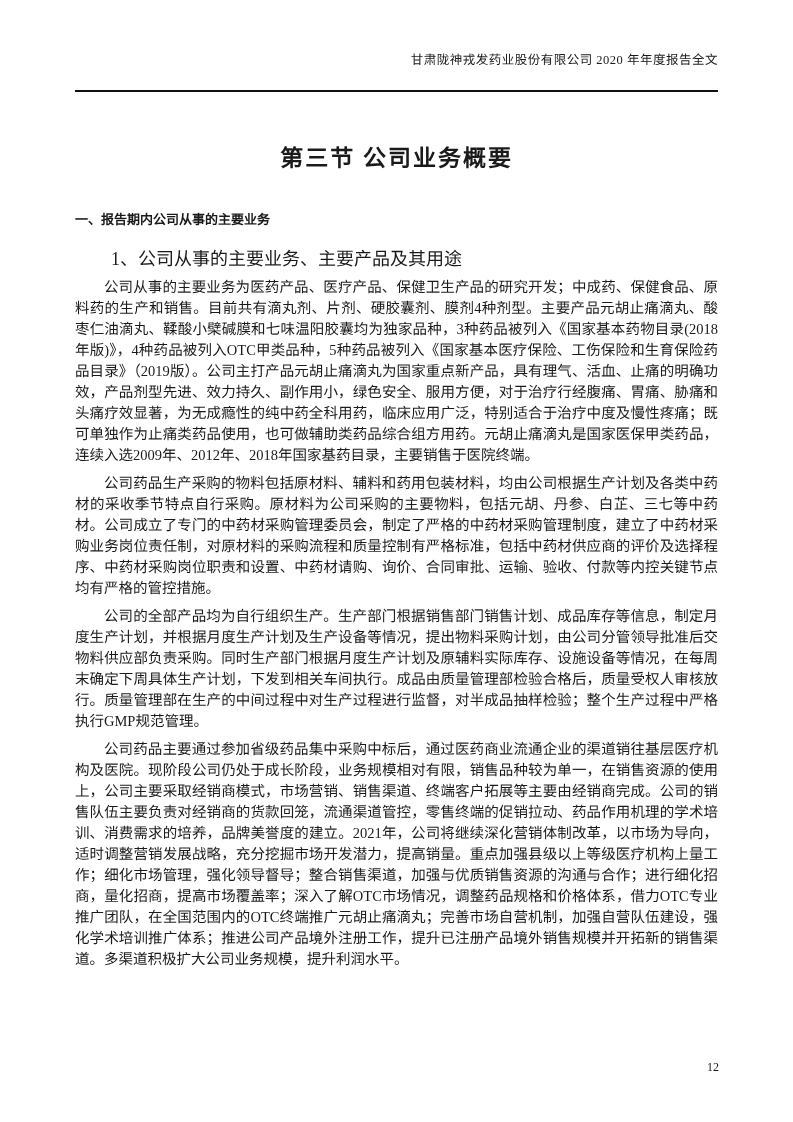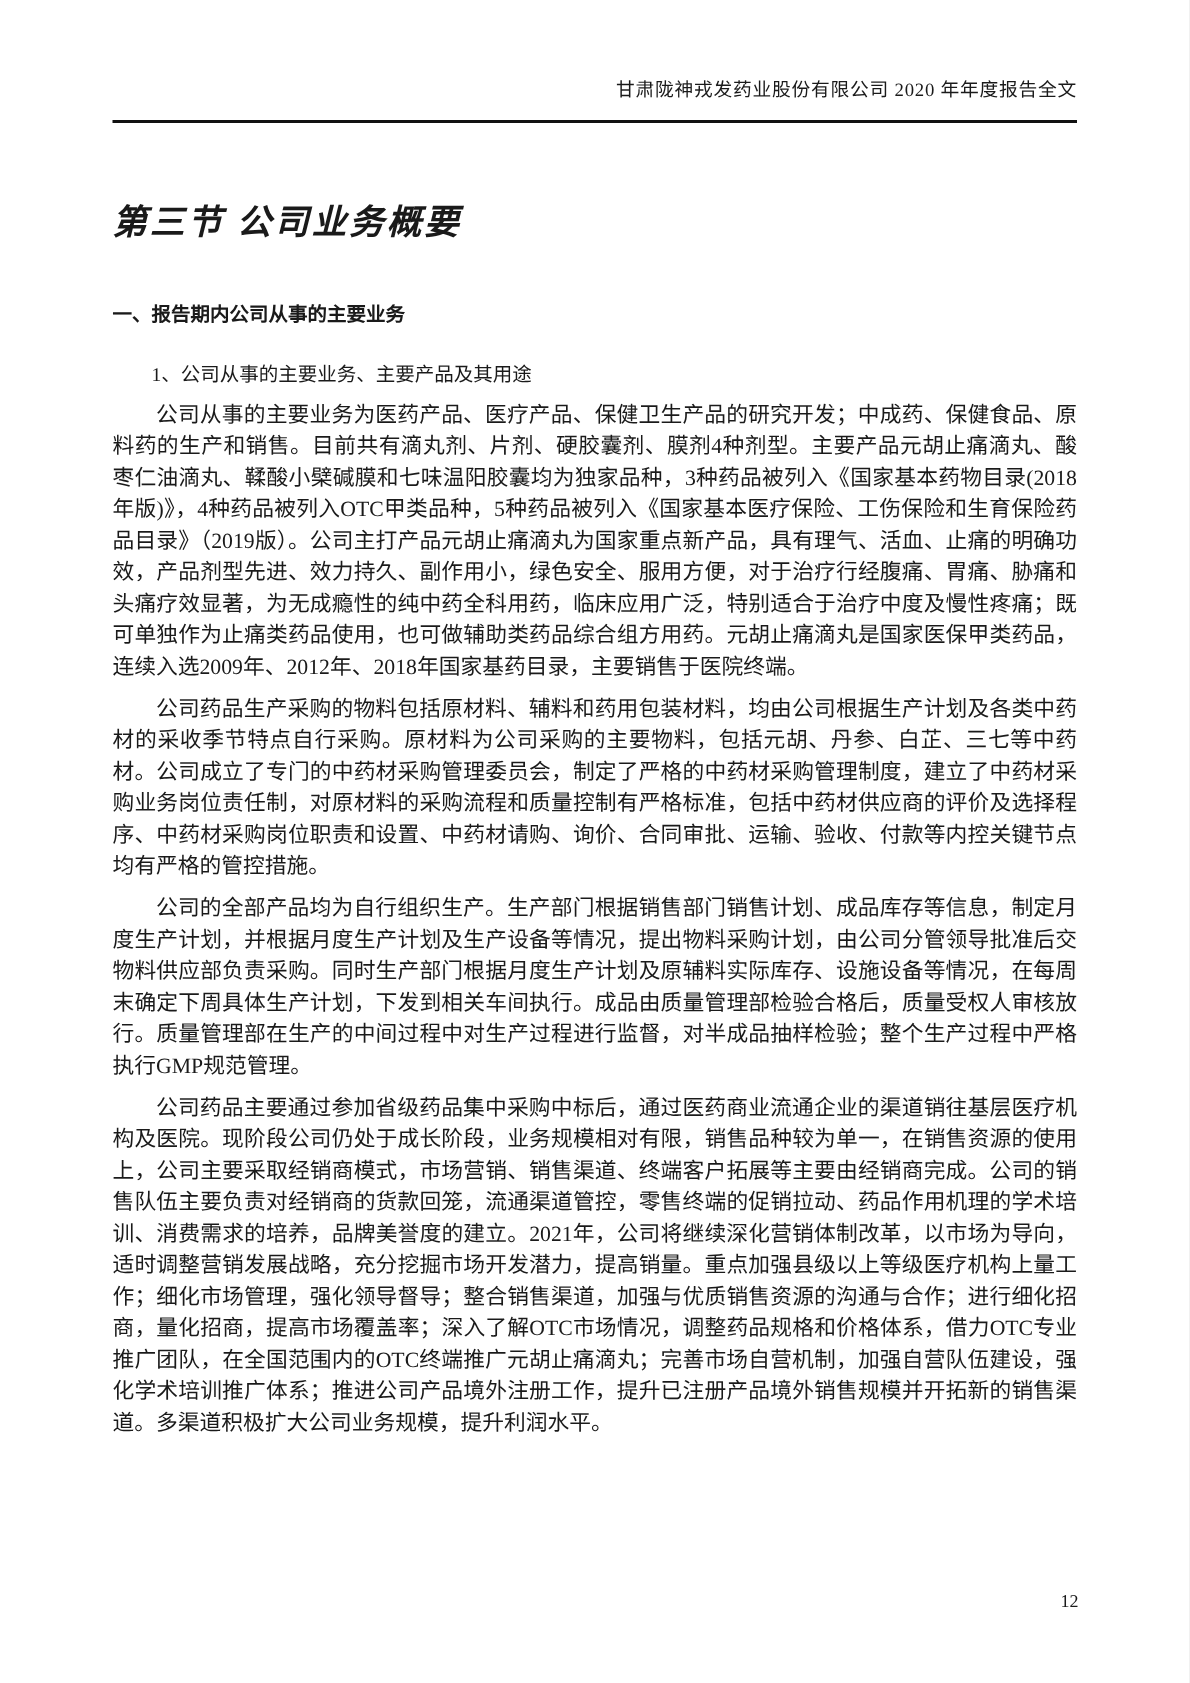--- a/index.html
+++ b/index.html
@@ -12,47 +12,46 @@
     overflow: hidden;
     color: #1a1a1a;
     font-family: "Liberation Serif", "DejaVu Serif", serif;
   }
   .content {
     margin: 0 75px;
     width: 643px;
   }
   .doc-header {
     padding-top: 52px;
-    padding-bottom: 12px;
+    padding-bottom: 22px;
     border-bottom: 2px solid #111111;
     text-align: right;
     font-size: 12.5px;
     line-height: 16px;
     letter-spacing: 0.5px;
   }
   .page-title {
     margin: 50px 0 0 0;
-    text-align: left;
+    text-align: center;
     font-size: 23px;
     font-weight: 700;
     line-height: 34px;
     letter-spacing: 2px;
-    font-style: italic;
   }
   .h-major {
     margin: 32px 0 0 0;
     font-family: "Liberation Sans", "DejaVu Sans", sans-serif;
     font-size: 13px;
     font-weight: 700;
     line-height: 23px;
   }
   .h-minor {
     margin: 18px 0 0 0;
     padding-left: 2em;
-    font-size: 13px;
+    font-size: 18px;
     font-weight: 400;
     line-height: 21px;
   }
   p.body-para {
     margin: 7px 0 0 0;
     font-size: 14.5px;
     line-height: 21px;
     text-align: justify;
     text-justify: inter-ideograph;
     text-indent: 2em;

